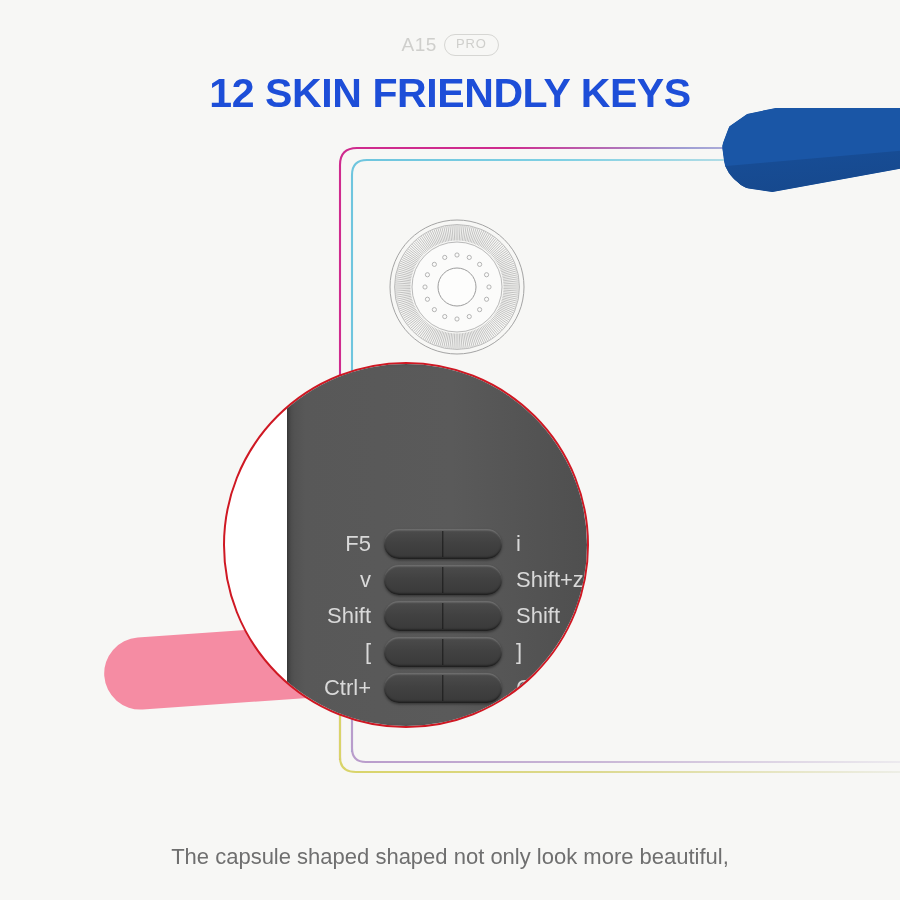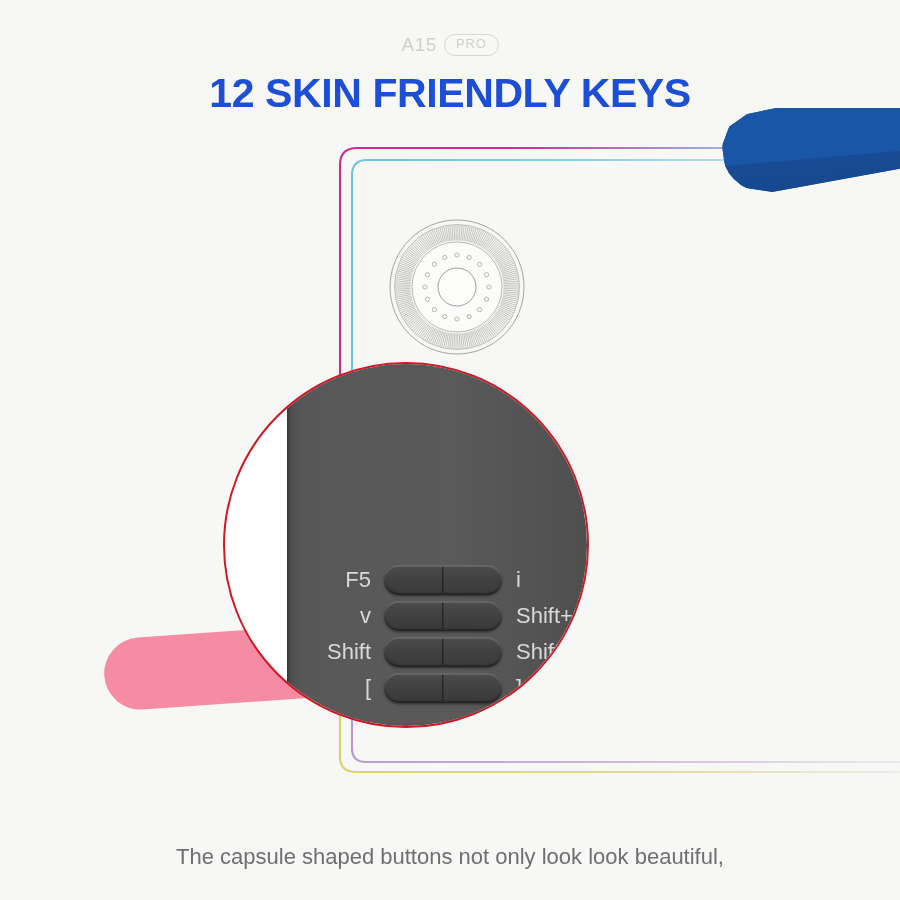--- a/index.html
+++ b/index.html
@@ -396,22 +396,29 @@
 
 
         <div class="keyrow">
           <span class="klabel">[</span>
           <span class="capsule">
               <span class="split"></span>
             </span>
           <span class="klabel right">]</span>
         </div>
 
+        <div class="keyrow">
+          <span class="klabel">Ctrl+</span>
+          <span class="capsule">
+              <span class="split"></span>
+            </span>
+          <span class="klabel right">Ctrl-</span>
+        </div>
 
       </div>
     </div>
   </div>
 
   <div id="caption">
-    <div>The capsule shaped buttons not only look look beautiful,</div>
+    <div>The capsule shaped shaped not only look more beautiful,</div>
   </div>
 
 </div>
 
 </body></html>

